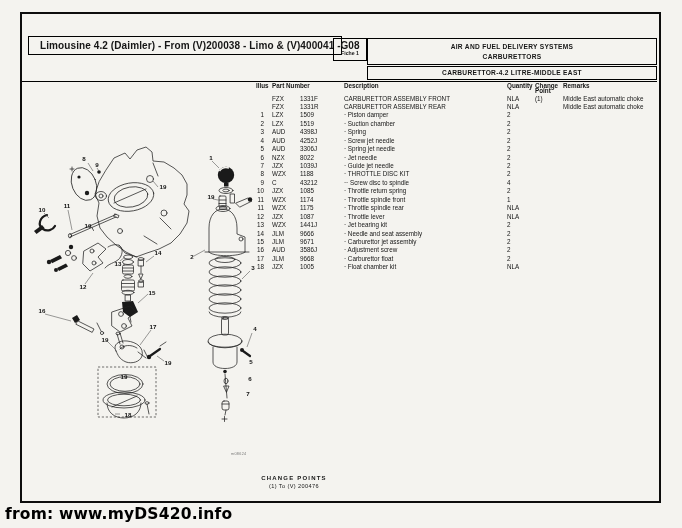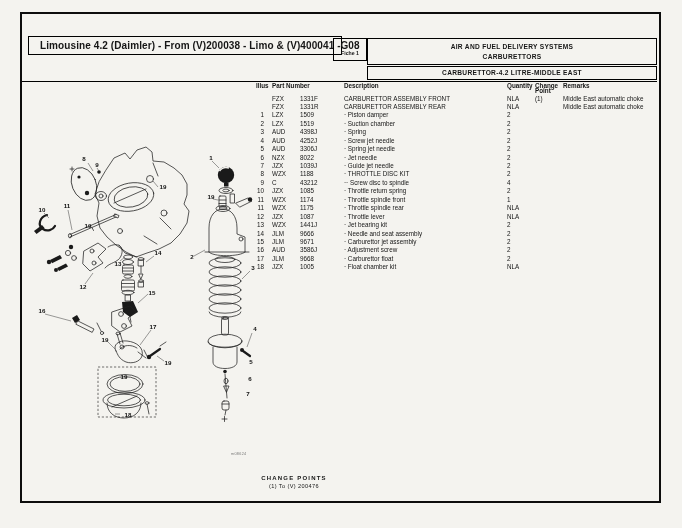--- a/index.html
+++ b/index.html
@@ -465,13 +465,14 @@
       <text class="cal" x="128" y="417">18</text>
     </g>
     <text class="ref" x="231" y="455">m08624</text>
   </svg>
 
   <div class="changepoints">
     <div class="cp-title">CHANGE POINTS</div>
     <div class="cp-note">(1) To (V) 200476</div>
   </div>
 
+  <div class="footer">from: www.myDS420.info</div>
 </div>
 
 </body></html>

